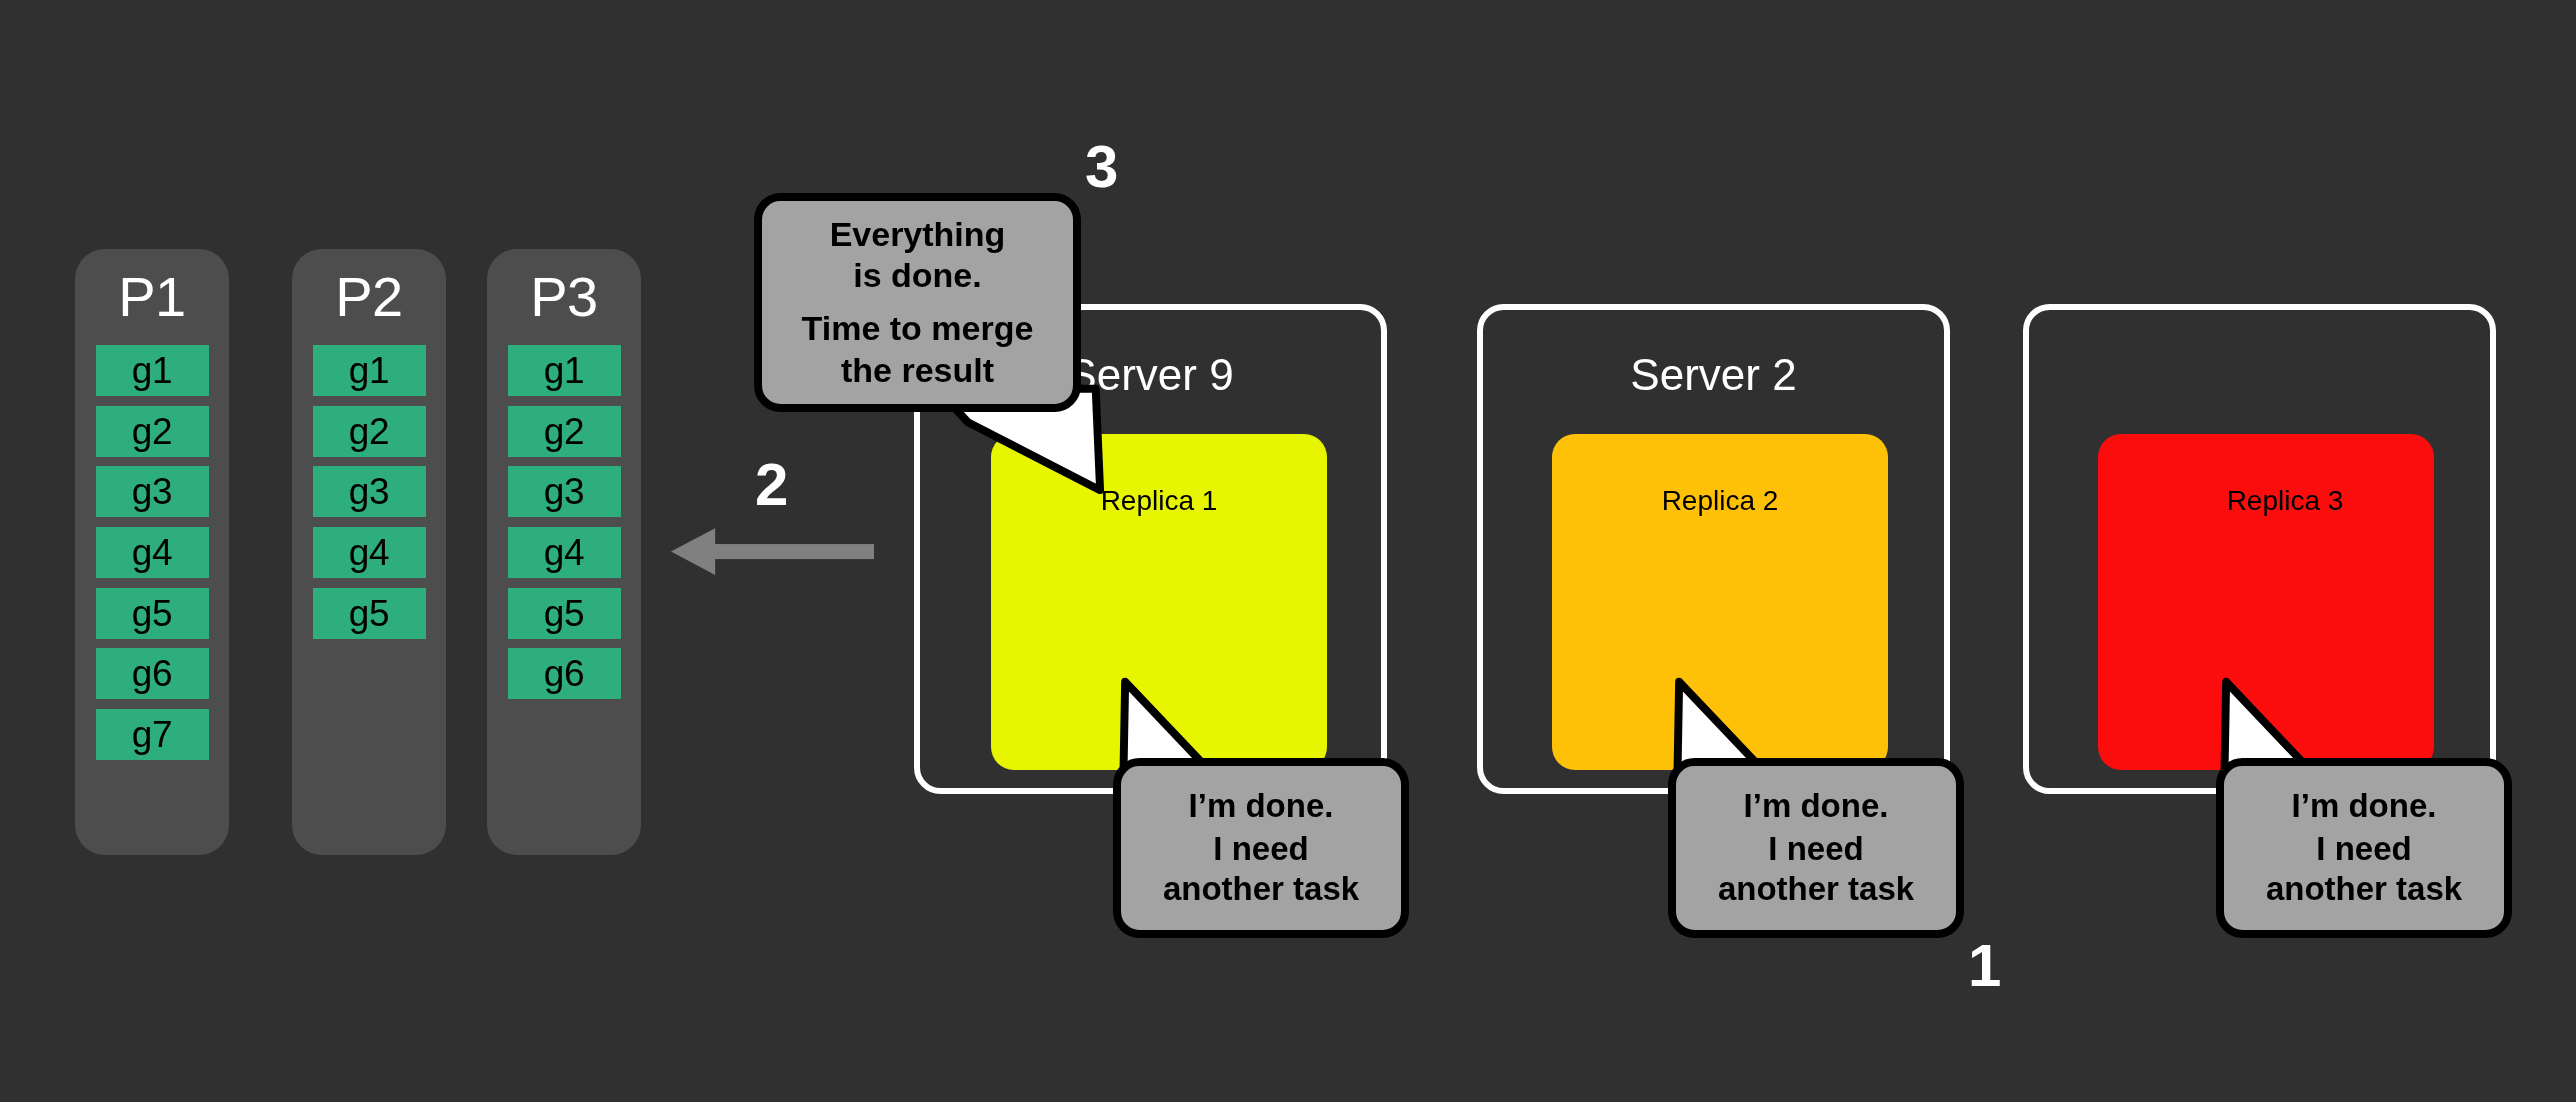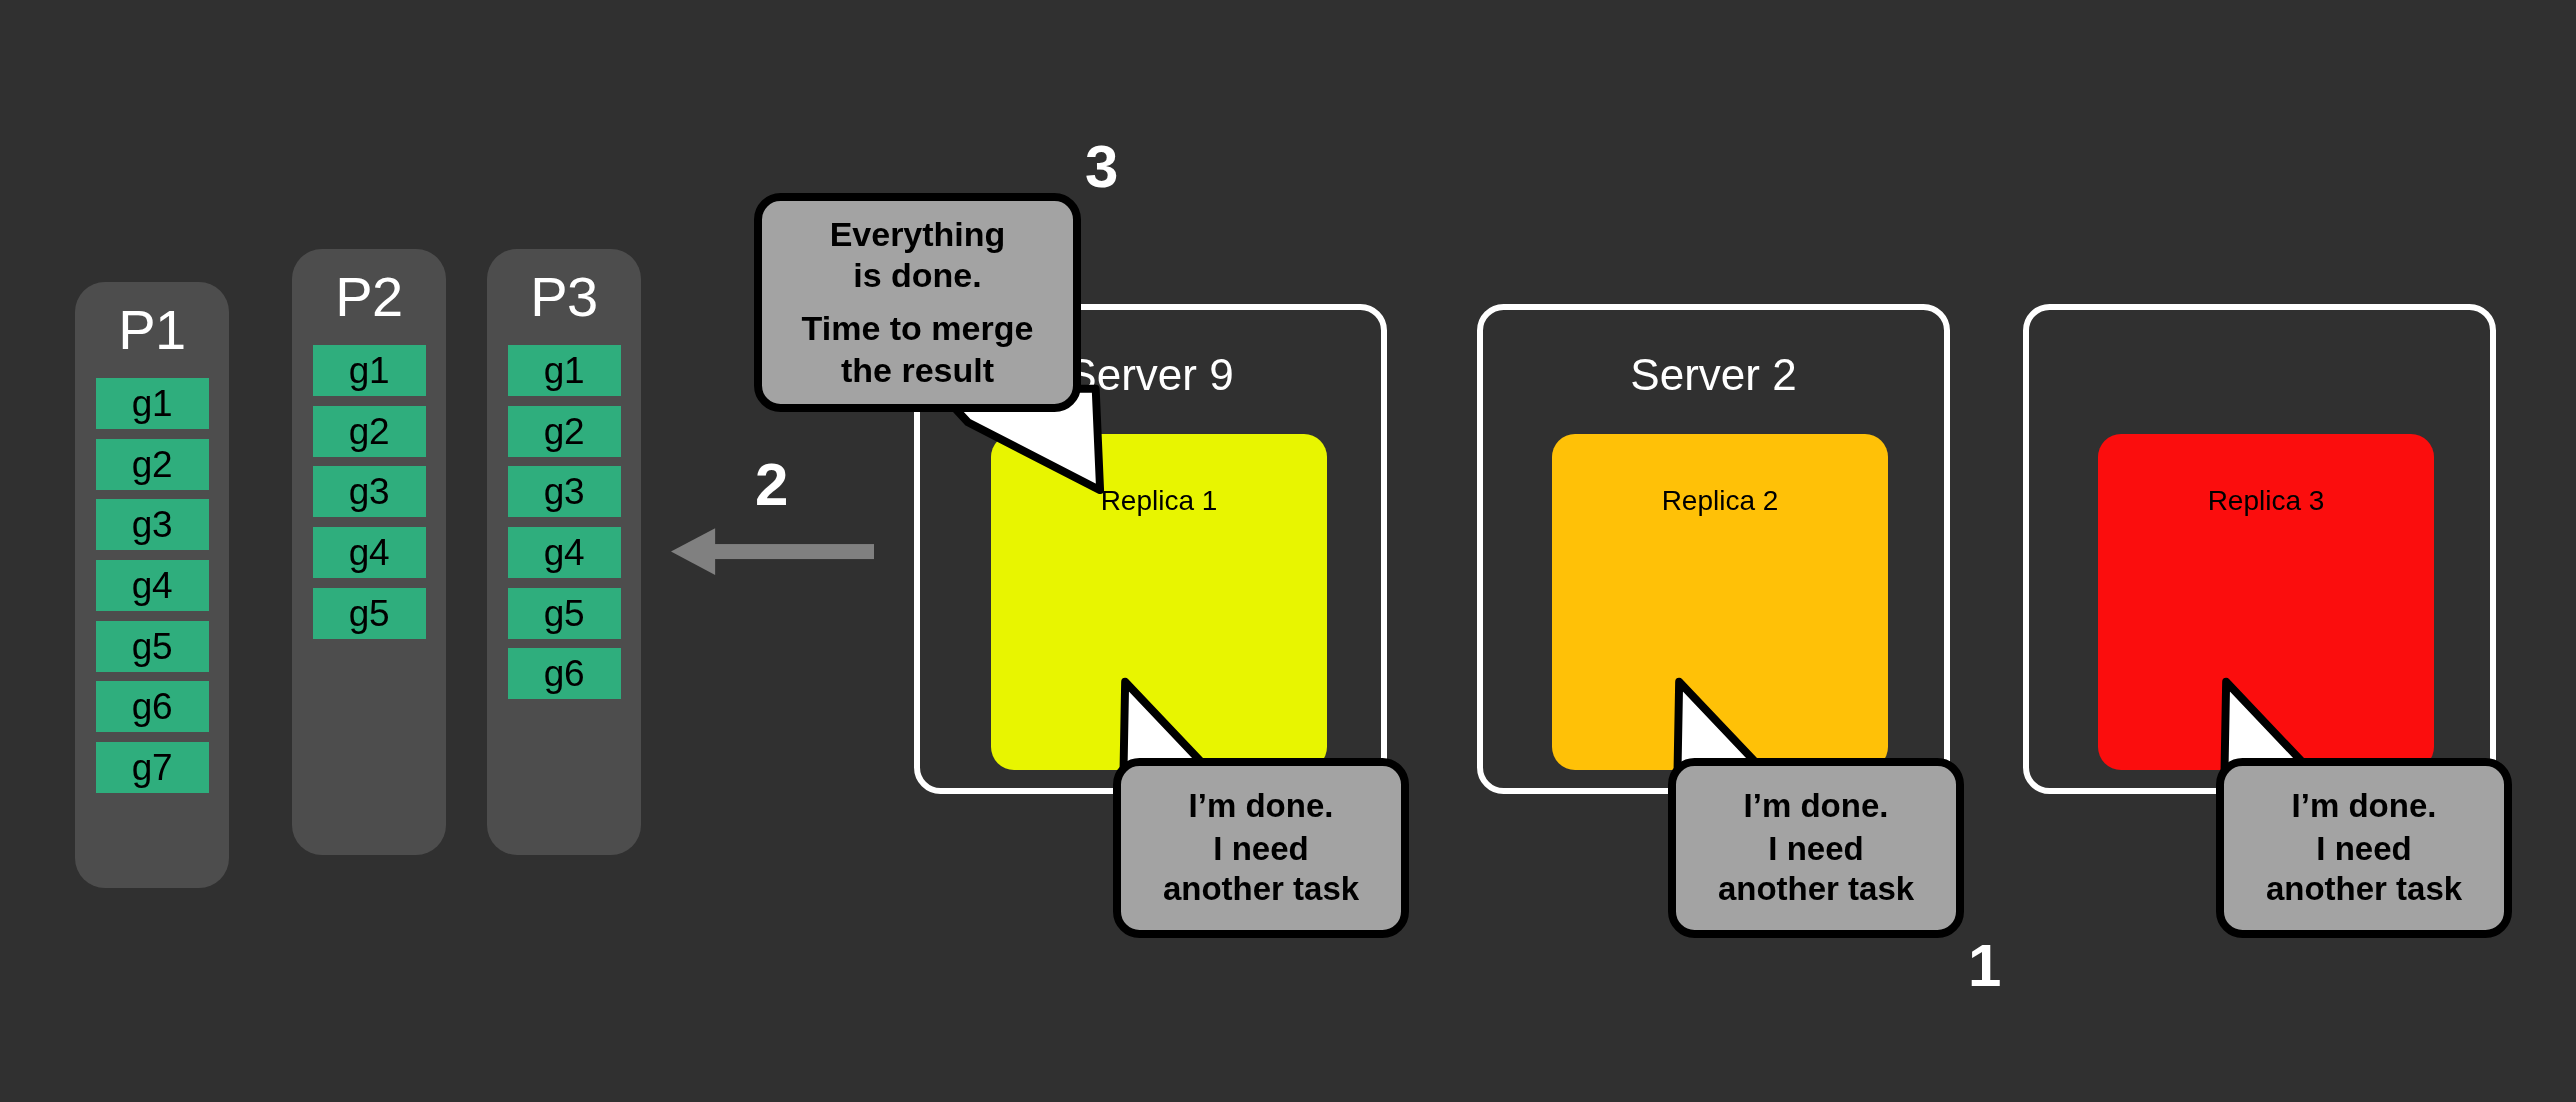--- a/index.html
+++ b/index.html
@@ -135,21 +135,21 @@
     position: absolute;
     z-index: 29;
     overflow: visible;
   }
 </style>
 </head>
 <body>
 
 <div id="stage">
 
-  <div class="partition" style="left:75px; top:249px; width:154px; height:606px;margin-top:33px;">
+  <div class="partition" style="left:75px; top:249px; width:154px; height:606px;">
     <div class="partition-label">P1</div>
     <div class="gblocks">
       <div class="gblock">g1</div>
       <div class="gblock">g2</div>
       <div class="gblock">g3</div>
       <div class="gblock">g4</div>
       <div class="gblock">g5</div>
       <div class="gblock">g6</div>
       <div class="gblock">g7</div>
     </div>
@@ -225,21 +225,21 @@
     <span class="line">I’m done.</span>
     <span class="gap"></span>
     <span class="line">I need</span>
     <span class="line">another task</span>
   </div>
 
   <div class="step-num" style="left:1968px; top:936px;">1</div>
 
   <div class="server" style="left:2023px; top:304px; width:473px; height:490px;"></div>
   <div class="replica" style="left:2098px; top:434px; width:336px; height:336px; background:#fb0d0d;"></div>
-  <div class="replica-label" style="left:2098px; top:487px; width:336px;">Replica 3</div>
+  <div class="replica-label" style="left:2098px; top:487px; width:336px;padding-left:19px;">Replica 3</div>
 
   <svg class="tail-svg" style="left:2210px; top:680px;" width="186" height="159" viewBox="0 0 210 180">
     <path d="M 18 2 L 130 120 L 150 165 L 15 165 Z" fill="#ffffff" stroke="#000000" stroke-width="9" stroke-linejoin="round"></path>
   </svg>
   <div class="bubble bubble-small" style="left:2216px; top:758px; width:296px; height:180px;">
     <span class="line">I’m done.</span>
     <span class="gap"></span>
     <span class="line">I need</span>
     <span class="line">another task</span>
   </div>

